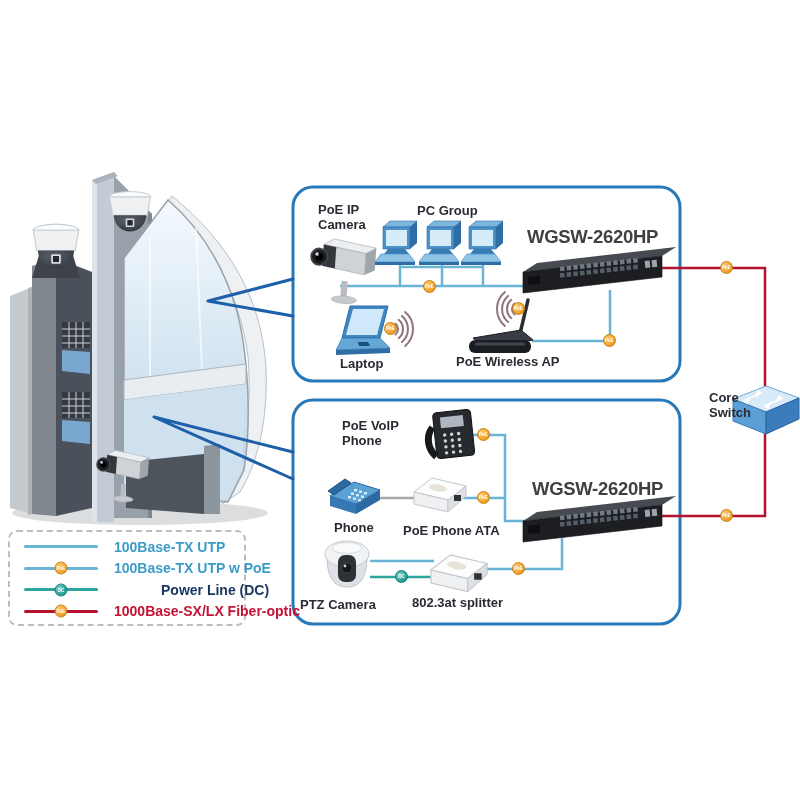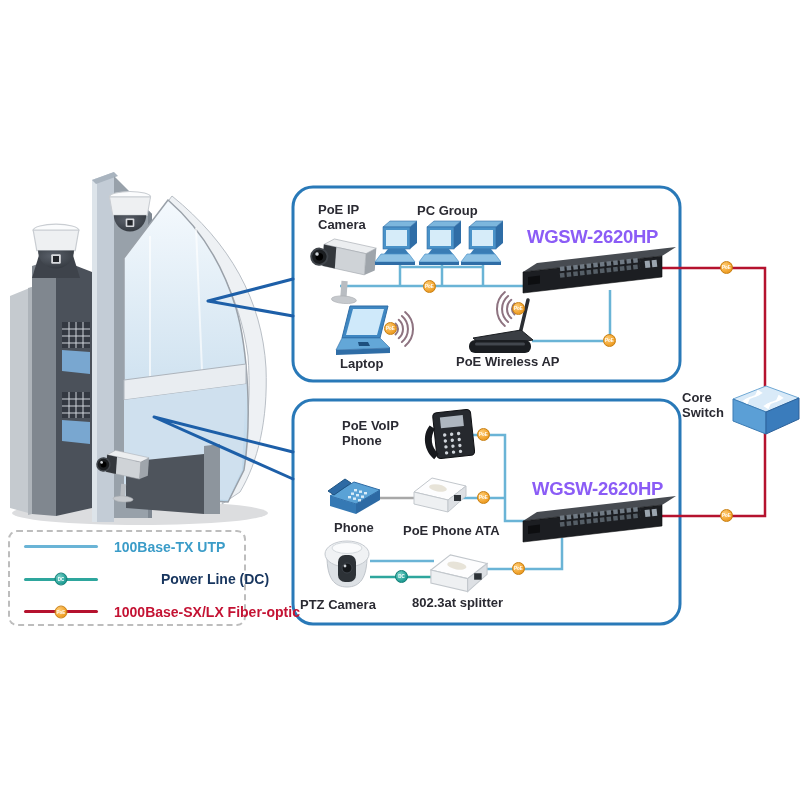--- a/index.html
+++ b/index.html
@@ -1,20 +1,20 @@
 <!DOCTYPE html>
 <html><head>
 <meta charset="utf-8">
 <style>
   html,body{margin:0;padding:0;background:#fff;}
   #stage{position:relative;width:800px;height:800px;background:#fff;overflow:hidden;
          font-family:"Liberation Sans",sans-serif;}
   #art{position:absolute;left:0;top:0;}
   .lbl{position:absolute;font-size:13px;font-weight:bold;color:#2a2a32;line-height:15px;white-space:nowrap;}
-  .lbl.switchname{font-size:18.5px;color:#8b5cf6;letter-spacing:-0.3px;line-height:20px;text-align:center;}
+  .lbl.switchname{font-size:18.5px;color:#404040;letter-spacing:-0.3px;line-height:20px;text-align:center;}
   .poe-dot,.dc-dot{position:absolute;width:13px;height:13px;border-radius:50%;
     color:#fff;font-size:4.5px;font-weight:bold;display:flex;align-items:center;justify-content:center;
     z-index:6;box-sizing:border-box;}
   .poe-dot{background:radial-gradient(circle at 35% 35%, #ffd07c, #f1a32d 60%, #dd8d15);border:1px solid #c97f10;}
   .dc-dot{background:radial-gradient(circle at 35% 35%, #7fd4cc, #28a39a 60%, #118c83);border:1px solid #0d7c74;}
   
   #legend{position:absolute;left:8px;top:530px;width:238px;height:96px;border:2px dashed #bdbdbd;
     border-radius:9px;box-sizing:border-box;padding:7px 8px 5px 8px;display:flex;flex-direction:column;
     justify-content:space-between;background:#fff;}
   .lg-row{display:flex;align-items:center;height:15px;}
@@ -306,29 +306,35 @@
 <div class="lbl" style="left:342px;top:418px">
   <div>PoE VoIP</div>
       <div>Phone</div>
 </div>
 <div class="lbl" style="left:334px;top:520px">Phone</div>
 <div class="lbl" style="left:403px;top:523px">PoE Phone ATA</div>
 <div class="lbl switchname" style="left:532px;top:479px">WGSW-2620HP</div>
 <div class="lbl" style="left:300px;top:597px">PTZ Camera</div>
 <div class="lbl" style="left:412px;top:595px">802.3at splitter</div>
 
-<div class="lbl" style="left:682px;top:390px">
+<div class="lbl" style="left:709px;top:390px">
   <div>Core</div>
       <div>Switch</div>
 </div>
 
 <div id="legend">
   <div class="lg-row">
     <span class="lg-line c-utp"></span>
     <span class="lg-label t-utp">100Base-TX UTP</span>
+  </div>
+  <div class="lg-row">
+    <span class="lg-line c-utp">
+          <span class="poe-dot">PoE</span>
+        </span>
+    <span class="lg-label t-utp">100Base-TX UTP w PoE</span>
   </div>
   <div class="lg-row">
     <span class="lg-line c-dc">
           <span class="dc-dot">DC</span>
         </span>
     <span class="lg-label t-dark">Power Line (DC)</span>
   </div>
   <div class="lg-row">
     <span class="lg-line c-fib">
           <span class="poe-dot">PoE</span>

